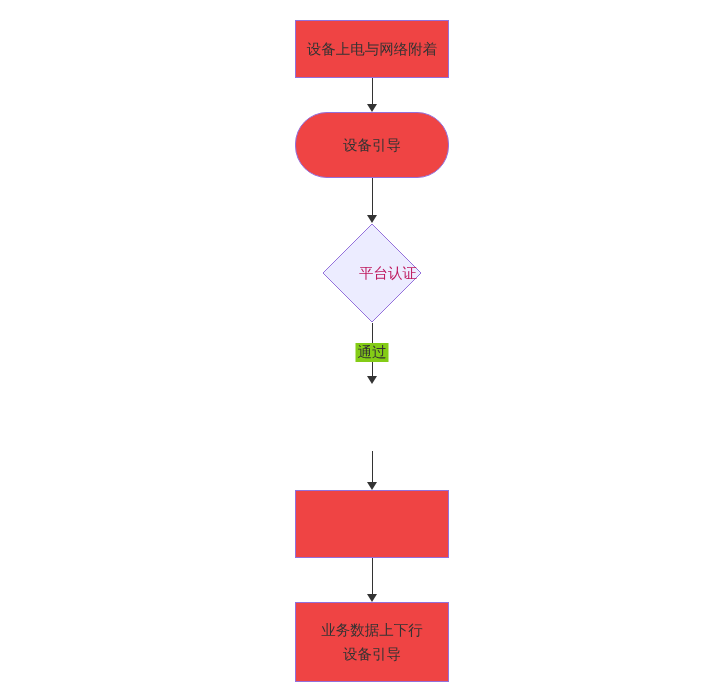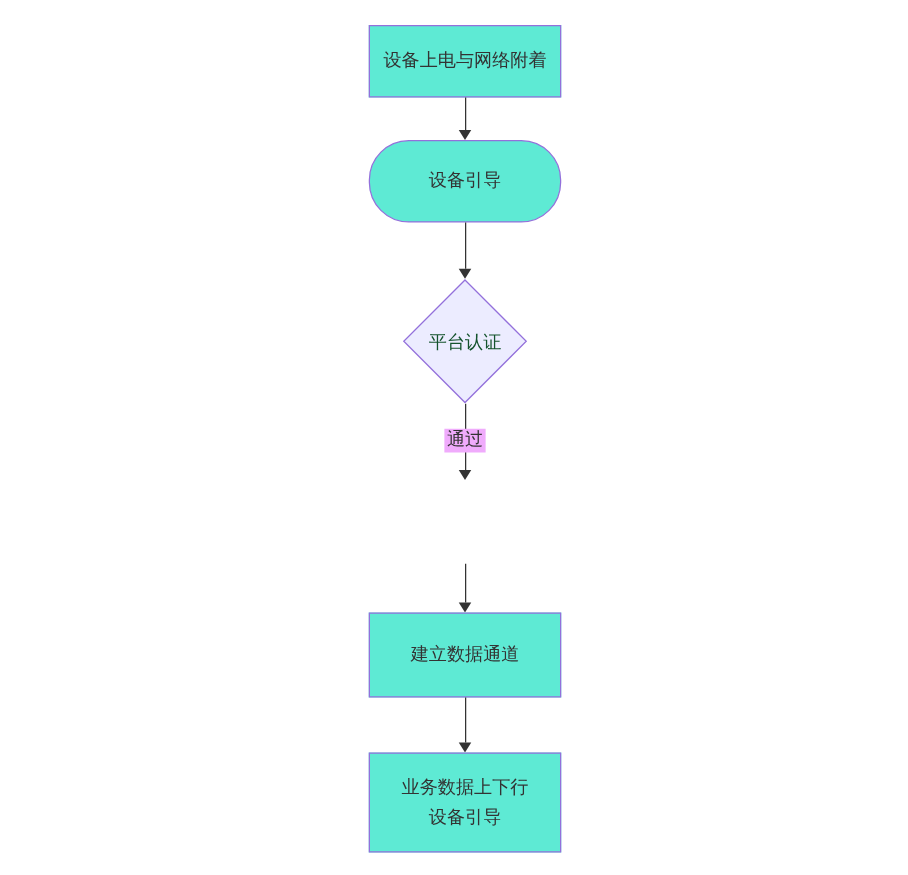--- a/index.html
+++ b/index.html
@@ -11,21 +11,21 @@
     position: relative;
     width: 726px;
     height: 700px;
     background: #ffffff;
     overflow: hidden;
   }
   .node {
     position: absolute;
     width: 154px;
     left: 295px;
-    background: #5eead4;
+    background: #ef4444;
     border: 1px solid #9370DB;
     color: #333333;
     display: flex;
     flex-direction: column;
     align-items: center;
     justify-content: center;
     text-align: center;
     font-size: 14.5px;
     line-height: 24px;
   }
@@ -33,26 +33,26 @@
   .diamond-wrap {
     position: absolute;
     left: 322px;
     top: 223px;
     width: 100px;
     height: 100px;
   }
   .diamond-wrap svg { position: absolute; left: 0; top: 0; }
   .diamond-label {
     position: absolute;
-    left: 0; top: 0;
+    left: 16px; top: 0;
     width: 100px; height: 100px;
     display: flex;
     align-items: center;
     justify-content: center;
-    color: #14532d;
+    color: #be185d;
     font-size: 14.5px;
   }
   .arrow {
     position: absolute;
     left: 372px;
     width: 0;
   }
   .arrow .line {
     position: absolute;
     left: -0.5px;
@@ -67,21 +67,21 @@
     width: 0;
     height: 0;
     border-left: 5px solid transparent;
     border-right: 5px solid transparent;
     border-top: 8px solid #333333;
   }
   .edge-label {
     position: absolute;
     left: 372px;
     transform: translateX(-50%);
-    background: #f0abfc;
+    background: #84cc16;
     color: #333333;
     font-size: 14.5px;
     line-height: 19px;
     padding: 0 2px;
     white-space: nowrap;
   }
 </style>
 </head>
 <body>
 
@@ -118,21 +118,20 @@
   </div>
   <div class="edge-label" style="top:343px;">通过</div>
 
 
   <div class="arrow" style="top:451px; height:39px;">
     <div class="line" style="height:31px;"></div>
     <div class="head"></div>
   </div>
 
   <div class="node" style="top:490px; height:68px;">
-    <span>建立数据通道</span>
   </div>
 
   <div class="arrow" style="top:558px; height:44px;">
     <div class="line" style="height:36px;"></div>
     <div class="head"></div>
   </div>
 
   <div class="node" style="top:602px; height:80px;">
     <span>业务数据上下行</span>
     <span>设备引导</span>

